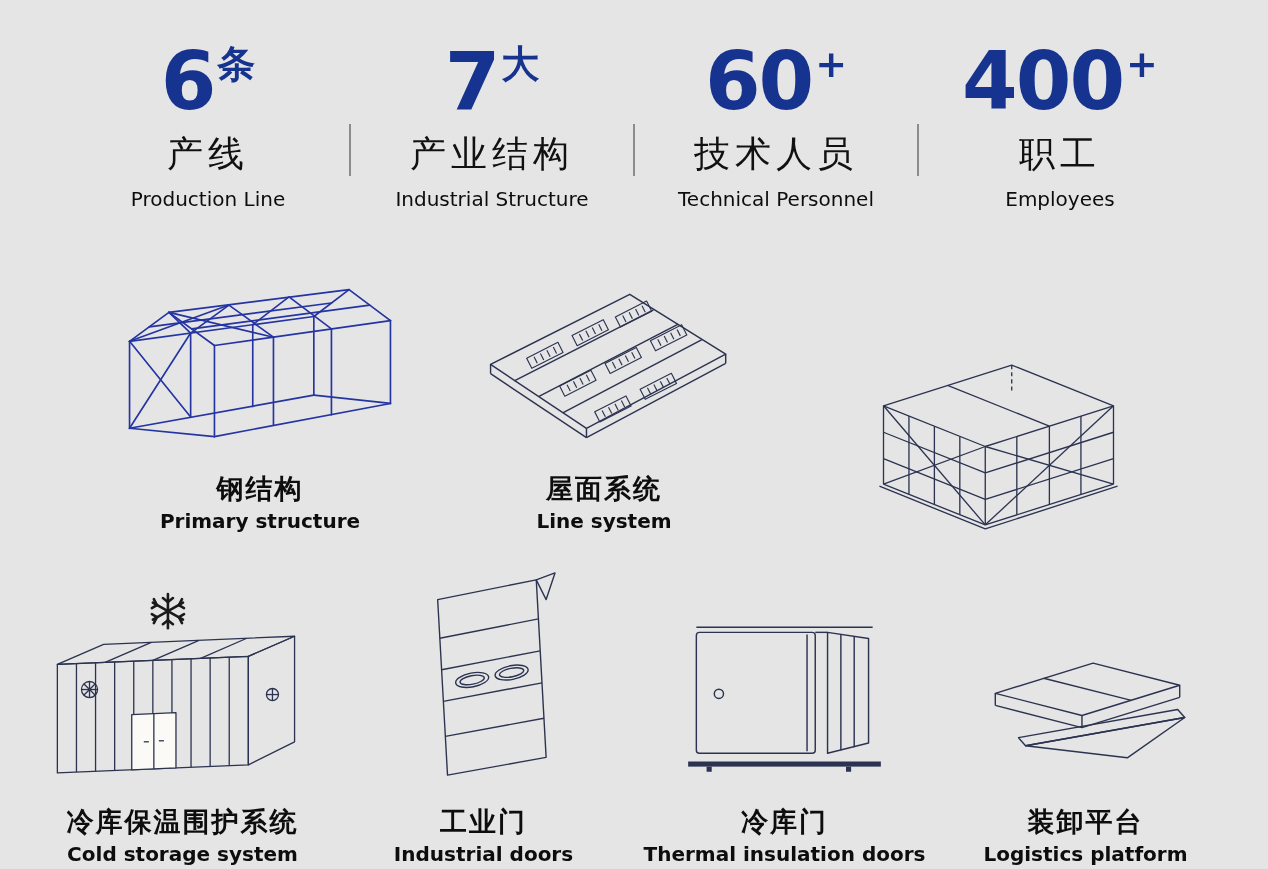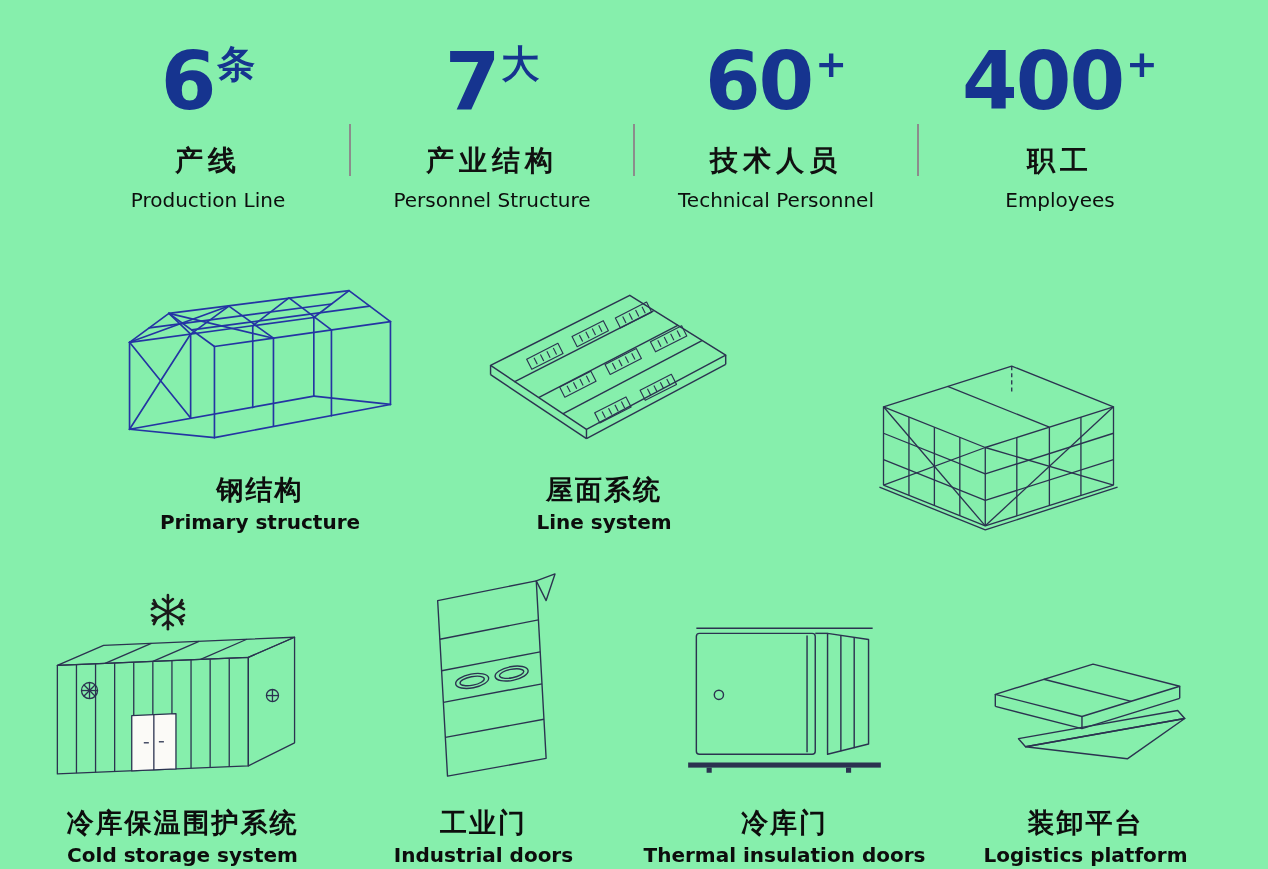--- a/index.html
+++ b/index.html
@@ -1,19 +1,19 @@
 <!DOCTYPE html>
 <html><head>
 <meta charset="utf-8">
 <style>
   * { margin:0; padding:0; box-sizing:border-box; }
   html,body { background:#fbfaf7; }
   .page {
     width:1268px; height:869px;
-    background:#86efac;
+    background:#e5e5e5;
     font-family:"DejaVu Sans","Liberation Sans",sans-serif;
     color:#111;
     overflow:hidden;
     position:relative;
   }
   
   .stats-row {
     display:flex;
     justify-content:center;
     align-items:flex-start;
@@ -33,23 +33,23 @@
   .stat-suffix {
     font-size:38px;
     font-weight:700;
     display:inline-block;
     position:relative;
     top:-32px;
     margin-left:3px;
     letter-spacing:0;
   }
   .stat-zh {
-    margin-top:20px;
-    font-size:28px;
-    font-weight:700;
+    margin-top:8px;
+    font-size:36px;
+    font-weight:400;
     letter-spacing:5px;
     color:#111;
   }
   .stat-en {
     margin-top:8px;
     font-size:20px;
     font-weight:400;
     color:#0d0d0d;
   }
   .stat-divider {
@@ -99,21 +99,21 @@
       <div class="stat-number"><span>6</span><span class="stat-suffix">条</span></div>
       <div class="stat-zh">产线</div>
       <div class="stat-en">Production Line</div>
     </div>
 
     <div class="stat-divider"></div>
 
     <div class="stat">
       <div class="stat-number"><span>7</span><span class="stat-suffix">大</span></div>
       <div class="stat-zh">产业结构</div>
-      <div class="stat-en">Personnel Structure</div>
+      <div class="stat-en">Industrial Structure</div>
     </div>
 
     <div class="stat-divider"></div>
 
     <div class="stat">
       <div class="stat-number"><span>60</span><span class="stat-suffix">+</span></div>
       <div class="stat-zh">技术人员</div>
       <div class="stat-en">Technical Personnel</div>
     </div>
 

